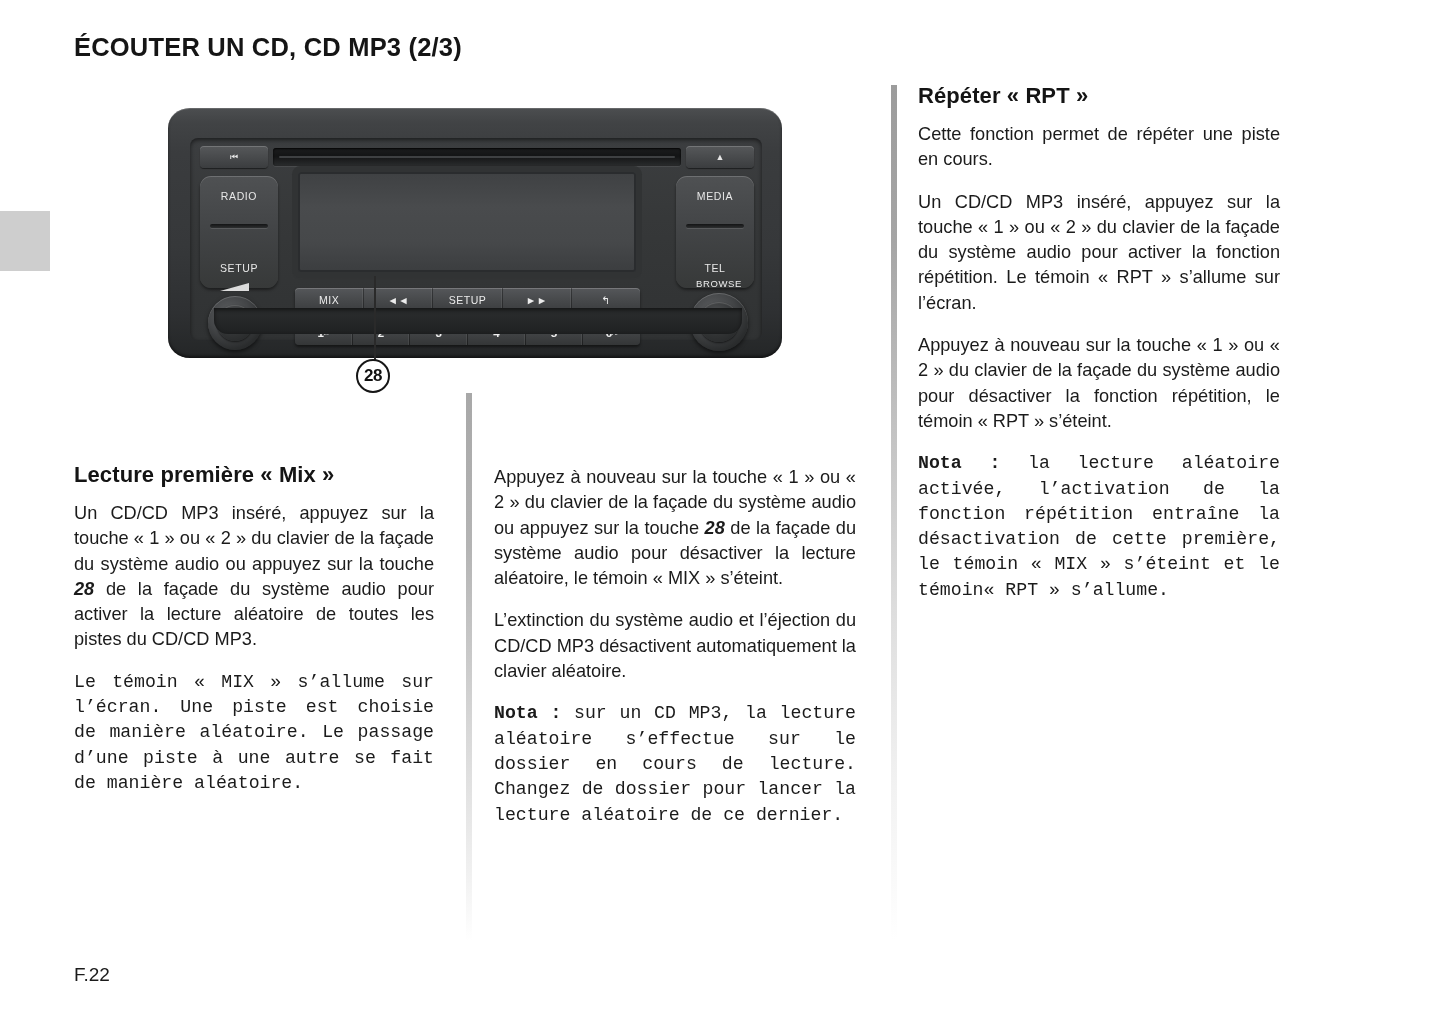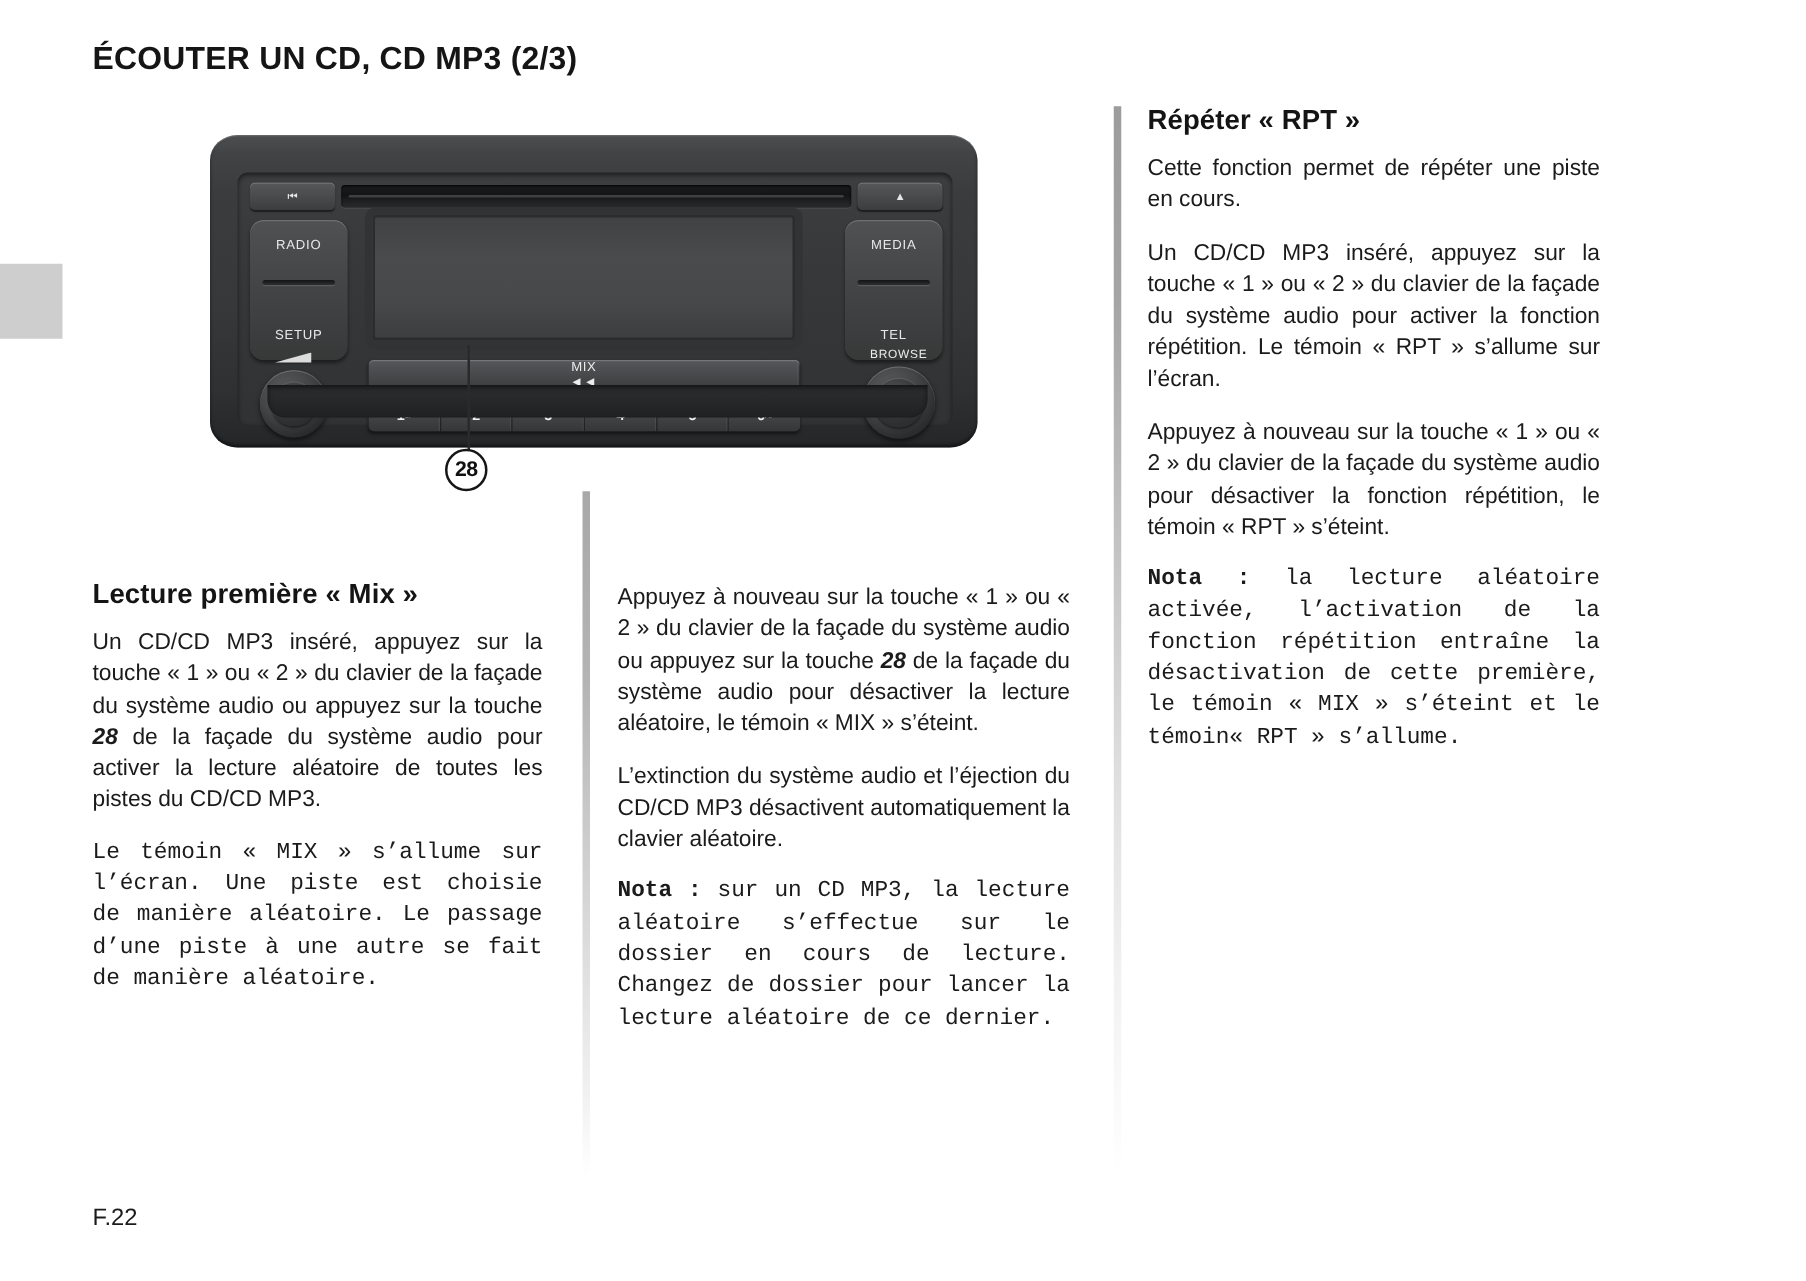--- a/index.html
+++ b/index.html
@@ -195,21 +195,20 @@
   
   .fn-row {
     position: absolute;
     left: 105px; top: 150px;
     width: 345px; height: 24px;
     display: flex;
     background: linear-gradient(to bottom, #55575a 0%, #47494b 50%, #3a3c3e 100%);
     border-radius: 4px;
     box-shadow: inset 0 1px 0 rgba(255,255,255,0.2), 0 2px 3px rgba(0,0,0,0.5);
     overflow: hidden;
-    flex-direction: column;
   }
   .fn-row .fn {
     flex: 1;
     display: flex; align-items: center; justify-content: center;
     color: #ececec;
     font-size: 10.5px;
     letter-spacing: 0.5px;
     border-right: 1px solid rgba(0,0,0,0.35);
     box-shadow: inset -1px 0 0 rgba(255,255,255,0.07);
   }

